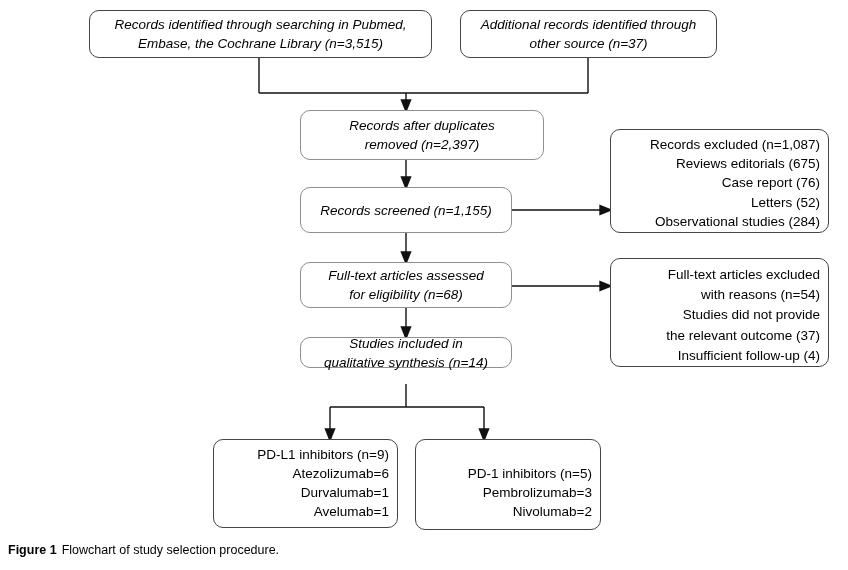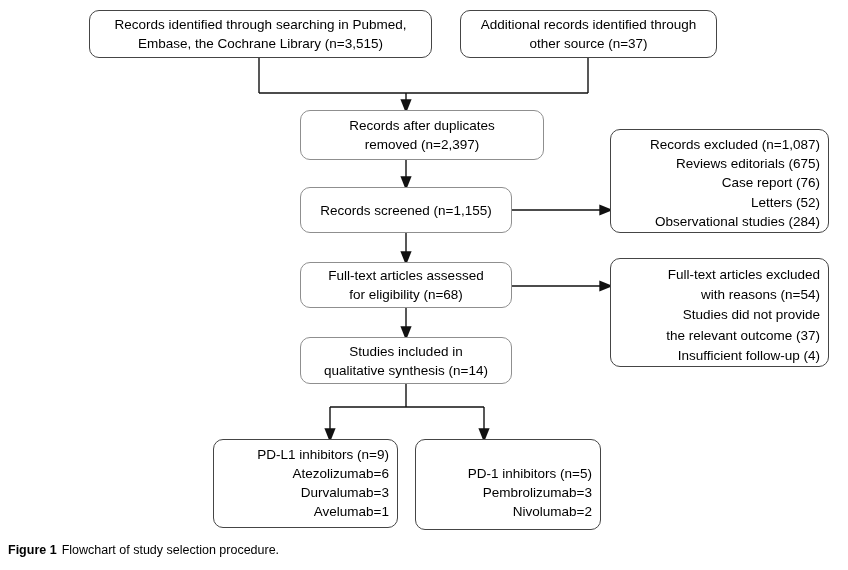--- a/index.html
+++ b/index.html
@@ -28,20 +28,21 @@
     line-height: 19px;
     z-index: 1;
   }
   .box.gray-border { border-color: #8f8f8f; }
   .box.center {
     display: flex;
     flex-direction: column;
     align-items: center;
     justify-content: center;
     text-align: center;
+    font-style: italic;
   }
   .box.leftalign {
     text-align: right;
     padding: 5px 8px 0 10px;
   }
   .box.leftalign.vcenter {
     display: flex;
     flex-direction: column;
     justify-content: center;
     padding-top: 16px;
@@ -49,21 +50,21 @@
   }
   .box .line { white-space: nowrap; }
   
   #box-records-identified { left: 89px;  top: 10px;  width: 343px; height: 48px; }
   #box-additional-records { left: 460px; top: 10px;  width: 257px; height: 48px; }
   #box-duplicates-removed { left: 300px; top: 110px; width: 244px; height: 50px; }
   #box-records-screened   { left: 300px; top: 187px; width: 212px; height: 46px; }
   #box-records-excluded   { left: 610px; top: 129px; width: 219px; height: 104px; line-height: 19.2px; }
   #box-fulltext-assessed  { left: 300px; top: 262px; width: 212px; height: 46px; }
   #box-fulltext-excluded  { left: 610px; top: 258px; width: 219px; height: 109px; line-height: 20.2px; padding-top: 6px; }
-  #box-studies-included   { left: 300px; top: 337px; width: 212px; height: 47px; }
+  #box-studies-included   { left: 300px; top: 337px; width: 212px; height: 31px; }
   #box-pdl1-inhibitors    { left: 213px; top: 439px; width: 185px; height: 89px; padding-left: 13px; }
   #box-pd1-inhibitors     { left: 415px; top: 439px; width: 186px; height: 91px; }
   .caption {
     position: absolute;
     left: 8px;
     top: 543px;
     font-size: 12.5px;
     z-index: 1;
   }
   .caption .caption-label { font-weight: bold; margin-right: 5px; }
@@ -140,21 +141,21 @@
   </div>
 
   <div class="box center gray-border" id="box-studies-included">
     <div class="line">Studies included in</div>
     <div class="line">qualitative synthesis (n=14)</div>
   </div>
 
   <div class="box leftalign" id="box-pdl1-inhibitors">
     <div class="line">PD-L1 inhibitors (n=9)</div>
     <div class="line">Atezolizumab=6</div>
-    <div class="line">Durvalumab=3</div>
+    <div class="line">Durvalumab=1</div>
     <div class="line">Avelumab=1</div>
   </div>
 
   <div class="box leftalign vcenter" id="box-pd1-inhibitors">
     <div class="line">PD-1 inhibitors (n=5)</div>
     <div class="line">Pembrolizumab=3</div>
     <div class="line">Nivolumab=2</div>
   </div>
 
   <div class="caption">

